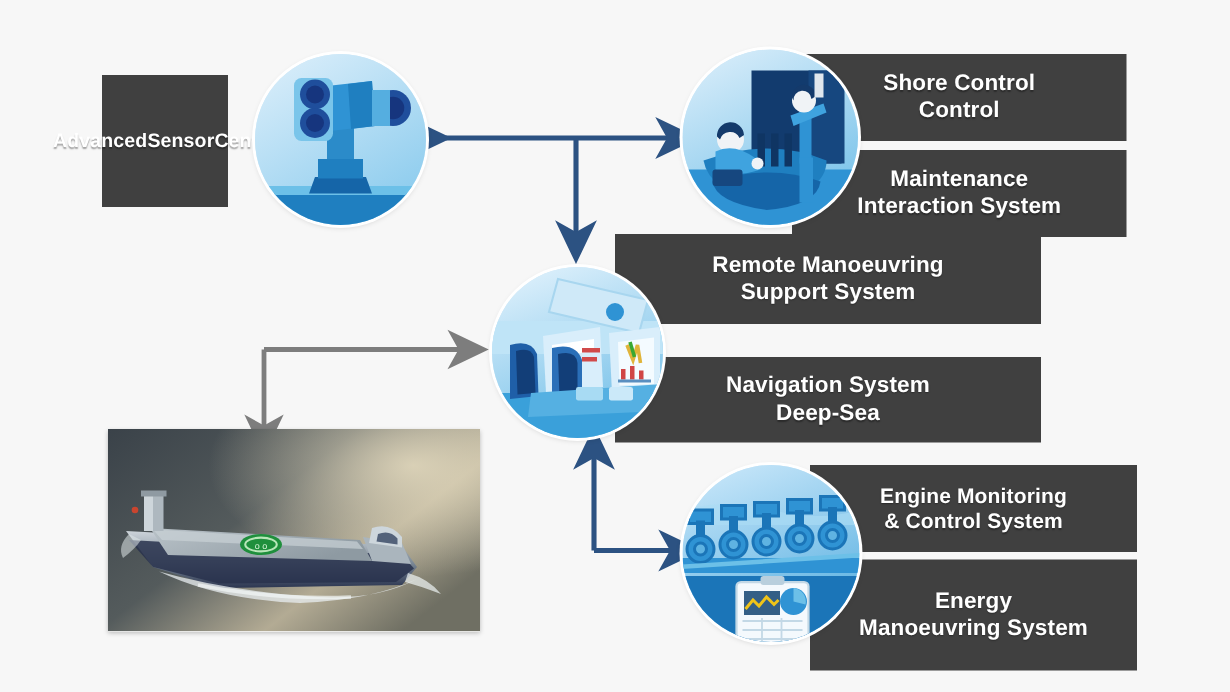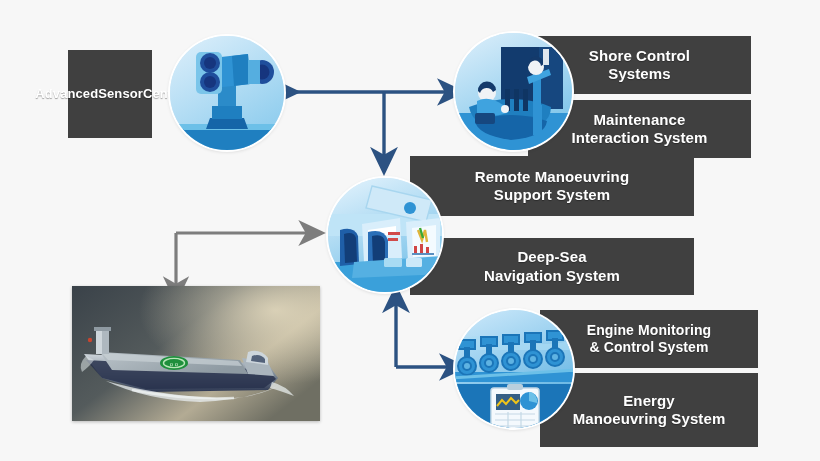--- a/index.html
+++ b/index.html
@@ -88,36 +88,36 @@
   </svg>
 
   <div class="lbl" style="left:68px;top:50px;width:84px;height:88px;font-size:13px;">
     <span>Advanced</span>
     <span>Sensor</span>
     <span>Centre</span>
   </div>
 
   <div class="lbl" style="left:528px;top:36px;width:223px;height:58px;font-size:15px;flex-direction:column;">
     <span>Shore Control</span>
-    <span>Systems</span>
+    <span>Control</span>
   </div>
 
   <div class="lbl" style="left:528px;top:100px;width:223px;height:58px;font-size:15px;flex-direction:column;">
     <span>Maintenance</span>
     <span>Interaction System</span>
   </div>
 
   <div class="lbl" style="left:410px;top:156px;width:284px;height:60px;font-size:15px;flex-direction:column;">
     <span>Remote Manoeuvring</span>
     <span>Support System</span>
   </div>
 
   <div class="lbl" style="left:410px;top:238px;width:284px;height:57px;font-size:15px;flex-direction:column;">
+    <span>Navigation System</span>
     <span>Deep-Sea</span>
-    <span>Navigation System</span>
   </div>
 
   <div class="lbl" style="left:540px;top:310px;width:218px;height:58px;font-size:14px;flex-direction:column;">
     <span>Engine Monitoring</span>
     <span>&amp; Control System</span>
   </div>
 
   <div class="lbl" style="left:540px;top:373px;width:218px;height:74px;font-size:15px;flex-direction:column;">
     <span>Energy</span>
     <span>Manoeuvring System</span>

